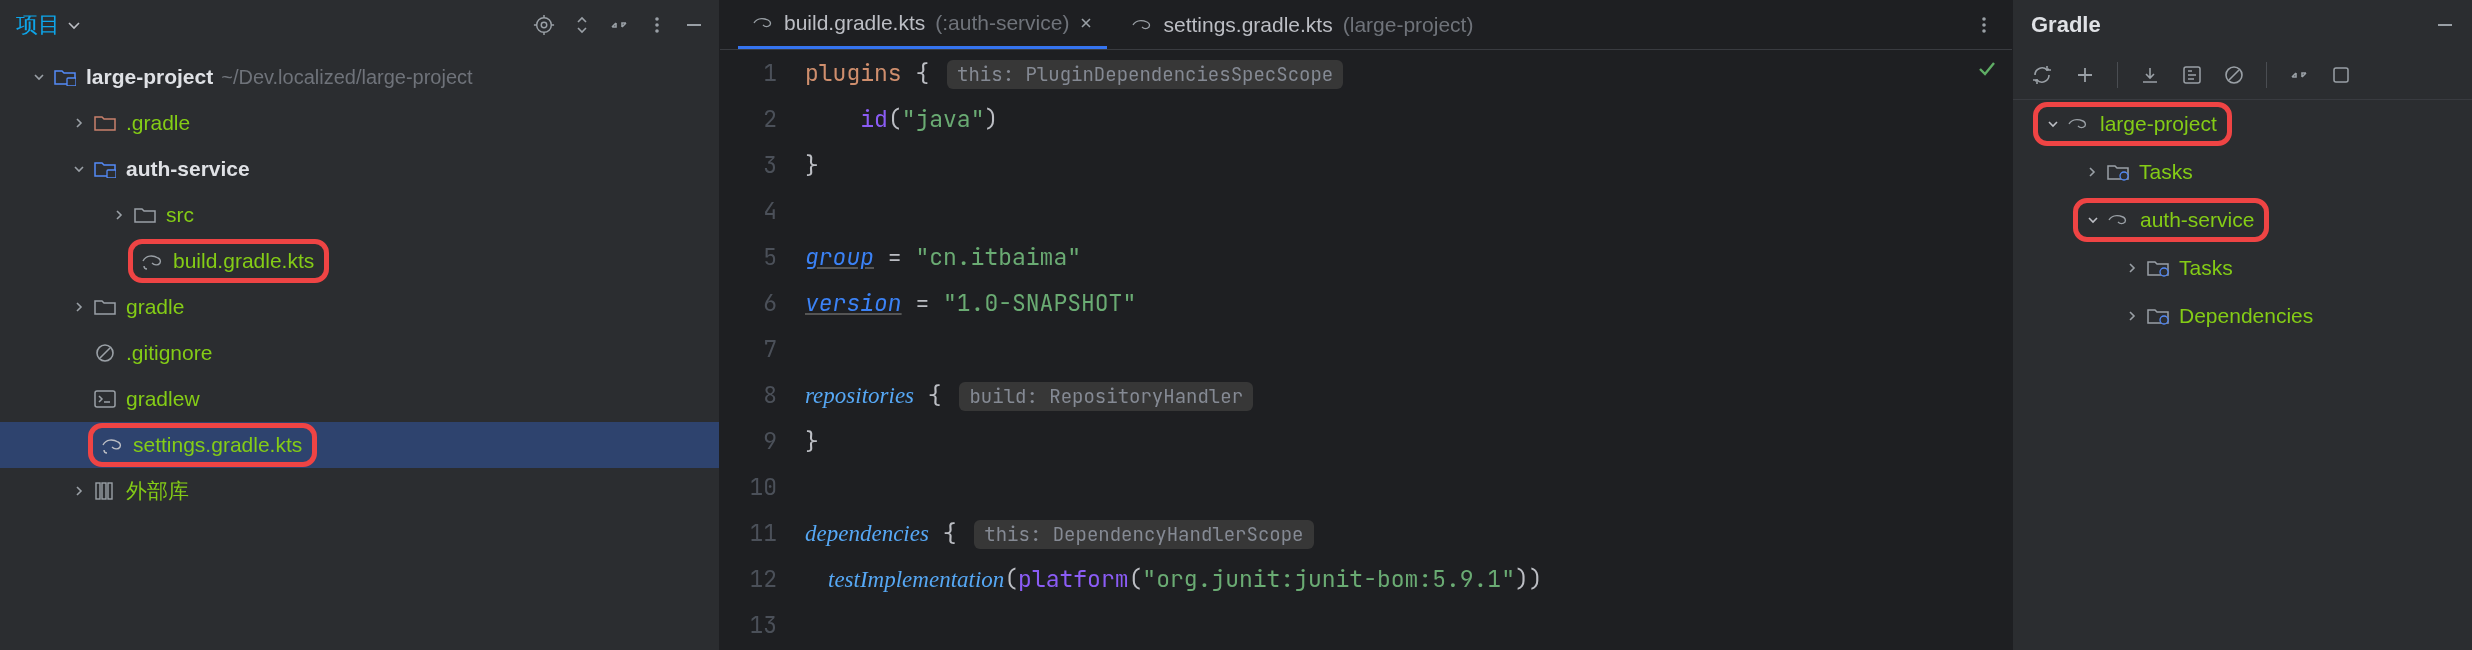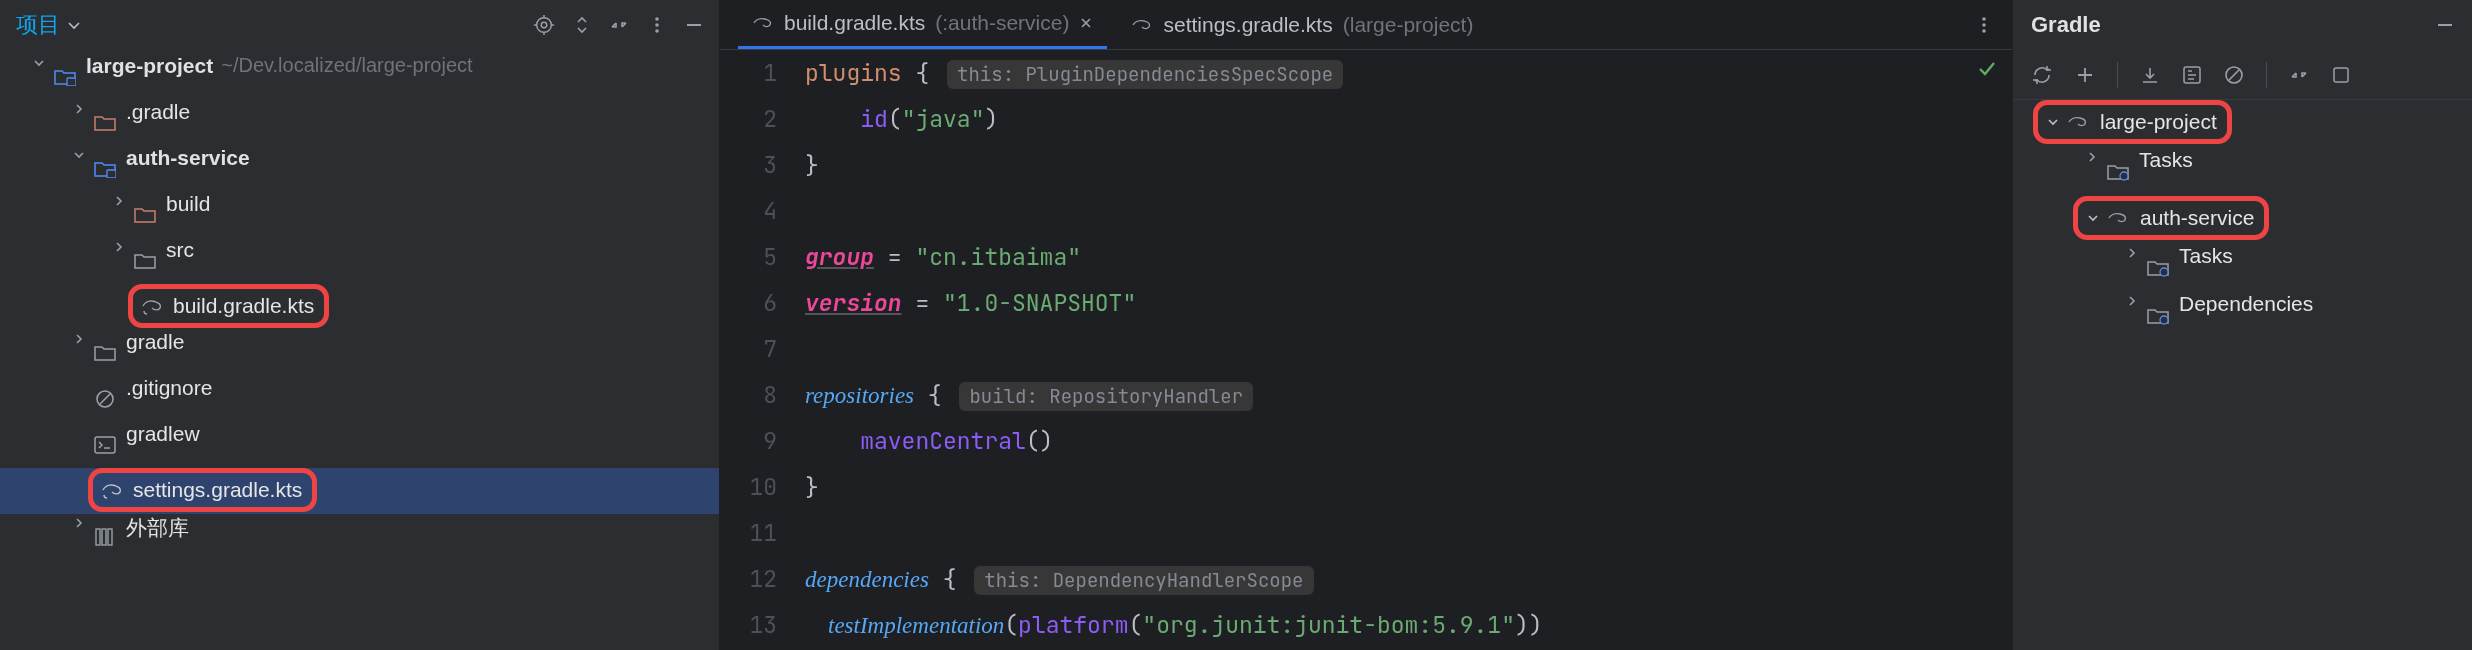--- a/index.html
+++ b/index.html
@@ -35,34 +35,35 @@
   gap: 6px;
   font-size: 22px;
   color: #0ea5e9;
 }
 .header-actions { display: flex; gap: 18px; align-items: center; }
 .header-actions .ico { color: #9aa0a6; }
 
 .tree { padding-top: 4px; }
 .row {
   display: flex;
+  align-items: center;
   height: 46px;
   white-space: nowrap;
 }
 .row.selected { background: #2e436e; }
 .chevron {
   width: 18px; height: 18px;
   display: inline-flex; align-items: center; justify-content: center;
   color: #9aa0a6;
   margin-right: 4px;
 }
 .indent { display: inline-block; }
 .ico { display: inline-flex; align-items: center; justify-content: center; }
 .file-ico, .folder-ico, .gradle-ico { width: 26px; margin-right: 8px; }
-.label { color: #e5e5e5; }
+.label { color: #84cc16; }
 .label.bold { font-weight: 600; color: #dfe1e5; }
 .label.dim { color: #6f737a; margin-left: 8px; font-size: 20px; }
 
 .annot-box {
   border: 5px solid #ef4444;
   border-radius: 14px;
   padding: 0 10px 0 6px;
   display: inline-flex;
   align-items: center;
   height: 44px;
@@ -105,21 +106,21 @@
 .code {
   flex: 1;
   font-family: "JetBrains Mono", Consolas, monospace;
   font-size: 23px;
 }
 .code .line { height: 46px; line-height: 46px; white-space: pre; }
 .kw { color: #cf8e6d; }
 .fn { color: #56a8f5; font-style: italic; font-family: Liberation Serif, serif; }
 .fnn { color: #8b5cf6; }
 .str { color: #6aab73; }
-.id { color: #ec4899; font-style: italic; text-decoration: underline; text-decoration-color: #555; font-weight: bold; }
+.id { color: #3b82f6; font-style: italic; text-decoration: underline; text-decoration-color: #555; }
 .pln { color: #bcbec4; }
 .hint {
   background: #373737;
   color: #858a94;
   font-size: 19px;
   border-radius: 6px;
   padding: 2px 10px;
   font-style: normal;
   margin-left: 4px;
 }
@@ -239,34 +240,20 @@
         </span>
       <span class="ico folder-ico">
           <svg width="22" height="18" viewBox="0 0 22 18">
             <path d="M1 3h7l2 2h11v11H1z" stroke="#548af7" stroke-width="1.5" fill="none"></path>
             <rect x="13" y="10" width="9" height="8" rx="1" fill="#2b2d30" stroke="#548af7" stroke-width="1.3"></rect>
           </svg>
         </span>
       <span class="label bold">auth-service</span>
     </div>
 
-    <div class="row">
-      <span class="indent" style="width:110px"></span>
-      <span class="chevron">
-          <svg width="14" height="14" viewBox="0 0 14 14">
-            <path d="M5 3l4 4-4 4" stroke="#9aa0a6" stroke-width="1.6" fill="none"></path>
-          </svg>
-        </span>
-      <span class="ico folder-ico">
-          <svg width="22" height="18" viewBox="0 0 22 18">
-            <path d="M1 3h7l2 2h11v11H1z" stroke="#c9806b" stroke-width="1.5" fill="none"></path>
-          </svg>
-        </span>
-      <span class="label">build</span>
-    </div>
 
     <div class="row">
       <span class="indent" style="width:110px"></span>
       <span class="chevron">
           <svg width="14" height="14" viewBox="0 0 14 14">
             <path d="M5 3l4 4-4 4" stroke="#9aa0a6" stroke-width="1.6" fill="none"></path>
           </svg>
         </span>
       <span class="ico folder-ico">
           <svg width="22" height="18" viewBox="0 0 22 18">
@@ -415,21 +402,20 @@
     </div>
     <div class="code">
       <div class="line"><span class="kw">plugins</span><span class="pln"> {</span> <span class="hint">this: PluginDependenciesSpecScope</span></div>
       <div class="line"><span class="fnn">    id</span><span class="pln">(</span><span class="str">"java"</span><span class="pln">)</span></div>
       <div class="line"><span class="pln">}</span></div>
       <div class="line"></div>
       <div class="line"><span class="id">group</span><span class="pln"> = </span><span class="str">"cn.itbaima"</span></div>
       <div class="line"><span class="id">version</span><span class="pln"> = </span><span class="str">"1.0-SNAPSHOT"</span></div>
       <div class="line"></div>
       <div class="line"><span class="fn">repositories</span><span class="pln"> {</span> <span class="hint">build: RepositoryHandler</span></div>
-      <div class="line"><span class="fnn">    mavenCentral</span><span class="pln">()</span></div>
       <div class="line"><span class="pln">}</span></div>
       <div class="line"></div>
       <div class="line"><span class="fn">dependencies</span><span class="pln"> {</span> <span class="hint">this: DependencyHandlerScope</span></div>
       <div class="line"><span class="fn">    testImplementation</span><span class="pln">(</span><span class="fnn">platform</span><span class="pln">(</span><span class="str">"org.junit:junit-bom:5.9.1"</span><span class="pln">))</span></div>
     </div>
   </div>
 </div>
 
 <div class="gradle-panel">
   <div class="gradle-header">

